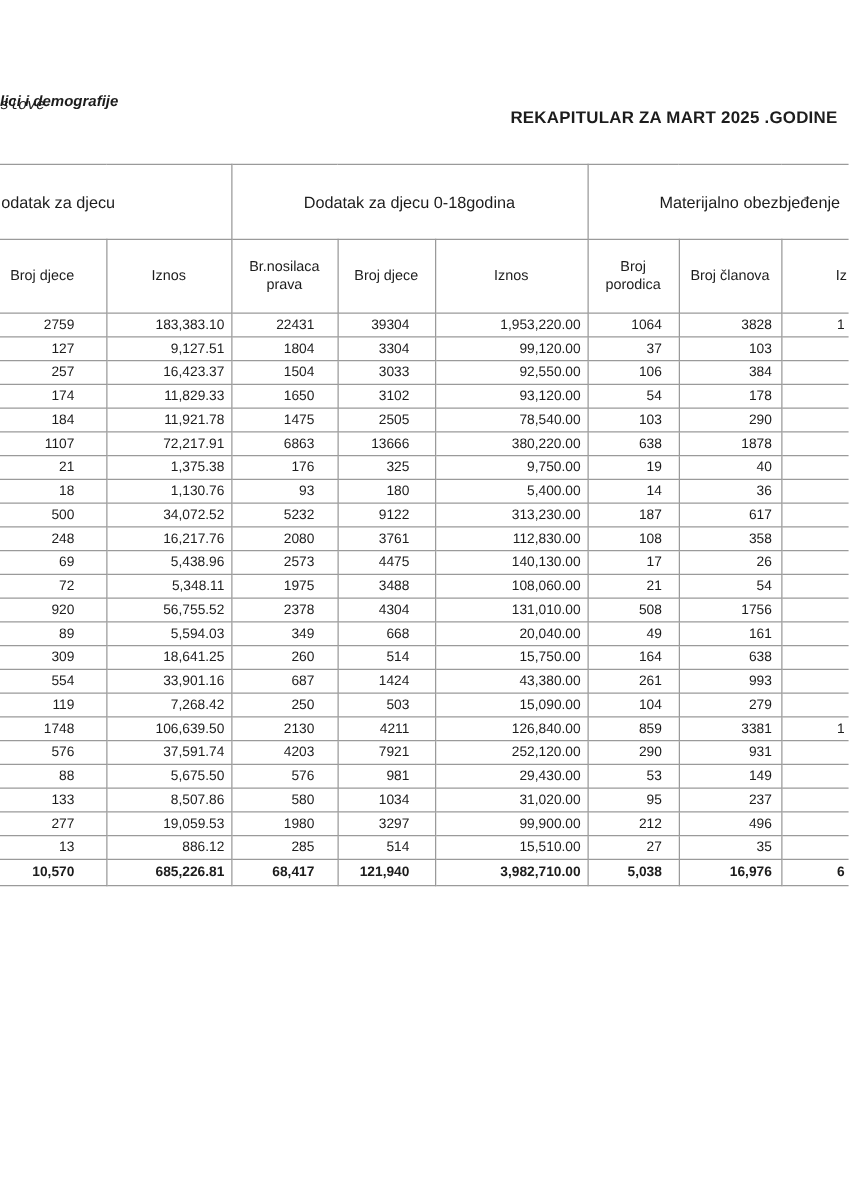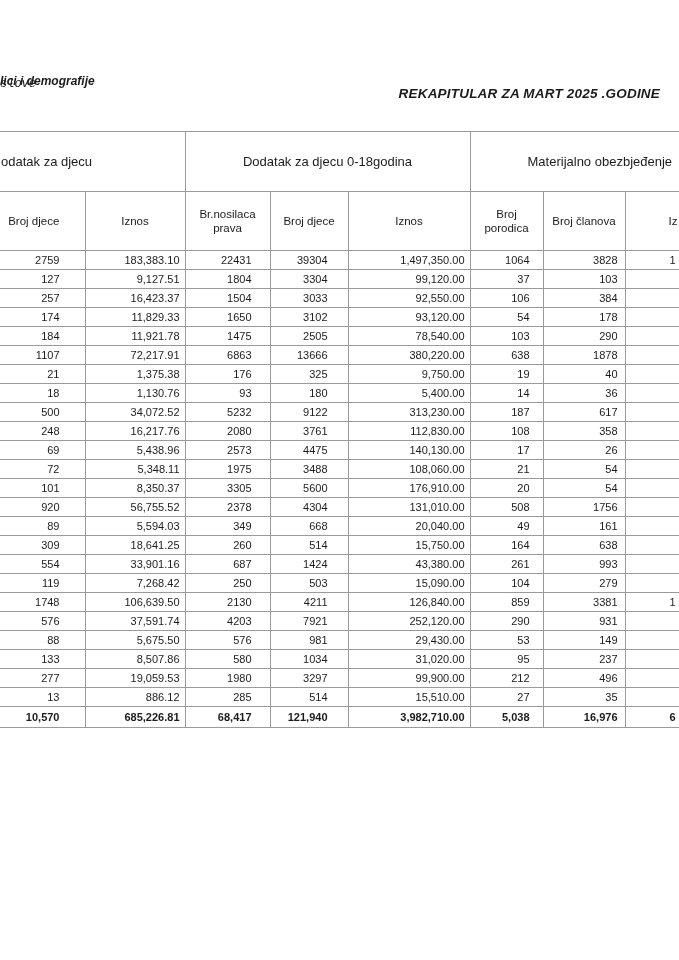--- a/index.html
+++ b/index.html
@@ -16,23 +16,23 @@
     font-size: 12px; font-weight: bold; font-style: italic;
     white-space: nowrap;
   }
   .letterhead-2 {
     position: absolute; top: 77px; left: 0;
     font-size: 12px; font-style: italic;
     white-space: nowrap;
     font-family: Liberation Mono, monospace;
   }
   .report-title {
-    position: absolute; top: 86px; left: 6px; width: 654px;
+    position: absolute; top: 86px; left: 16px; width: 654px;
     text-align: right;
-    font-size: 13.5px; font-weight: bold; font-style: italic;
+    font-size: 13.5px; font-weight: bold; 
     letter-spacing: 0.2px; white-space: nowrap;
   }
   table.recap {
     position: absolute; top: 131px; left: 0; width: 679px;
     border-collapse: collapse; table-layout: fixed;
   }
   .recap th, .recap td {
     border: 1px solid #9a9a9a;
     overflow: hidden; white-space: nowrap;
   }
@@ -98,21 +98,21 @@
       <th class="h">Broj članova</th>
       <th class="h h8">Iz</th>
     </tr>
   </thead>
   <tbody>
       <tr>
         <td class="c1">2759</td>
         <td class="c2">183,383.10</td>
         <td class="c3">22431</td>
         <td class="c4">39304</td>
-        <td class="c5">1,497,350.00</td>
+        <td class="c5">1,953,220.00</td>
         <td class="c6">1064</td>
         <td class="c7">3828</td>
         <td class="c8">1</td>
       </tr>
       <tr>
         <td class="c1">127</td>
         <td class="c2">9,127.51</td>
         <td class="c3">1804</td>
         <td class="c4">3304</td>
         <td class="c5">99,120.00</td>
@@ -210,30 +210,20 @@
         <td class="c7">26</td>
         <td class="c8"></td>
       </tr>
       <tr>
         <td class="c1">72</td>
         <td class="c2">5,348.11</td>
         <td class="c3">1975</td>
         <td class="c4">3488</td>
         <td class="c5">108,060.00</td>
         <td class="c6">21</td>
-        <td class="c7">54</td>
-        <td class="c8"></td>
-      </tr>
-      <tr>
-        <td class="c1">101</td>
-        <td class="c2">8,350.37</td>
-        <td class="c3">3305</td>
-        <td class="c4">5600</td>
-        <td class="c5">176,910.00</td>
-        <td class="c6">20</td>
         <td class="c7">54</td>
         <td class="c8"></td>
       </tr>
       <tr>
         <td class="c1">920</td>
         <td class="c2">56,755.52</td>
         <td class="c3">2378</td>
         <td class="c4">4304</td>
         <td class="c5">131,010.00</td>
         <td class="c6">508</td>

